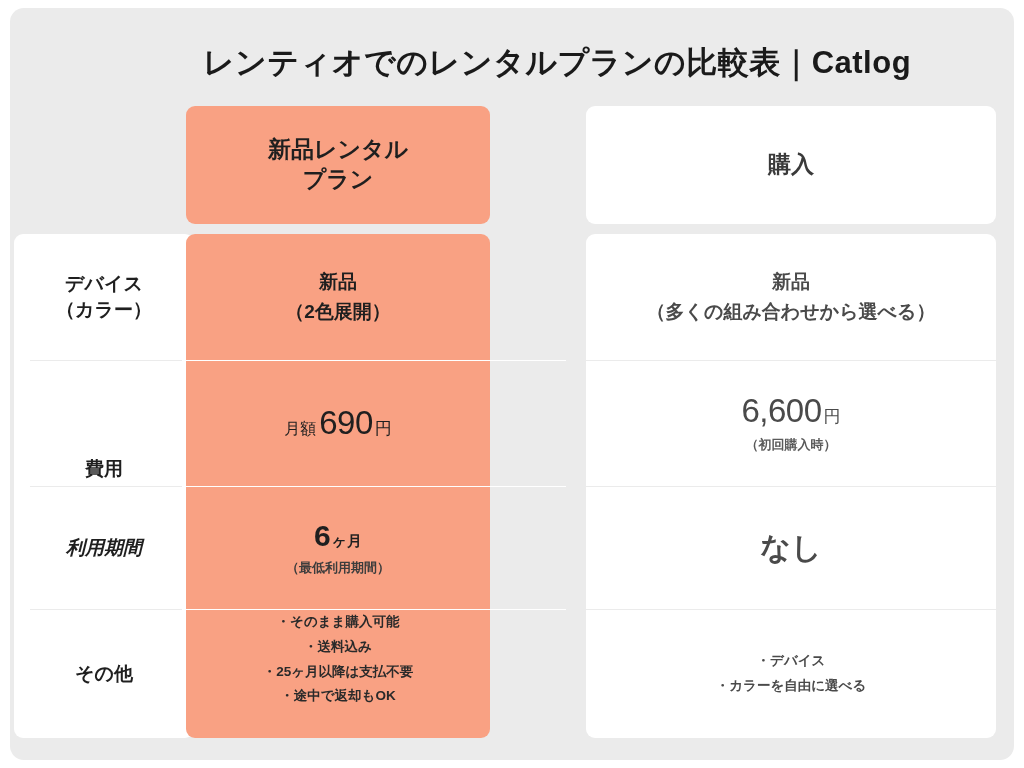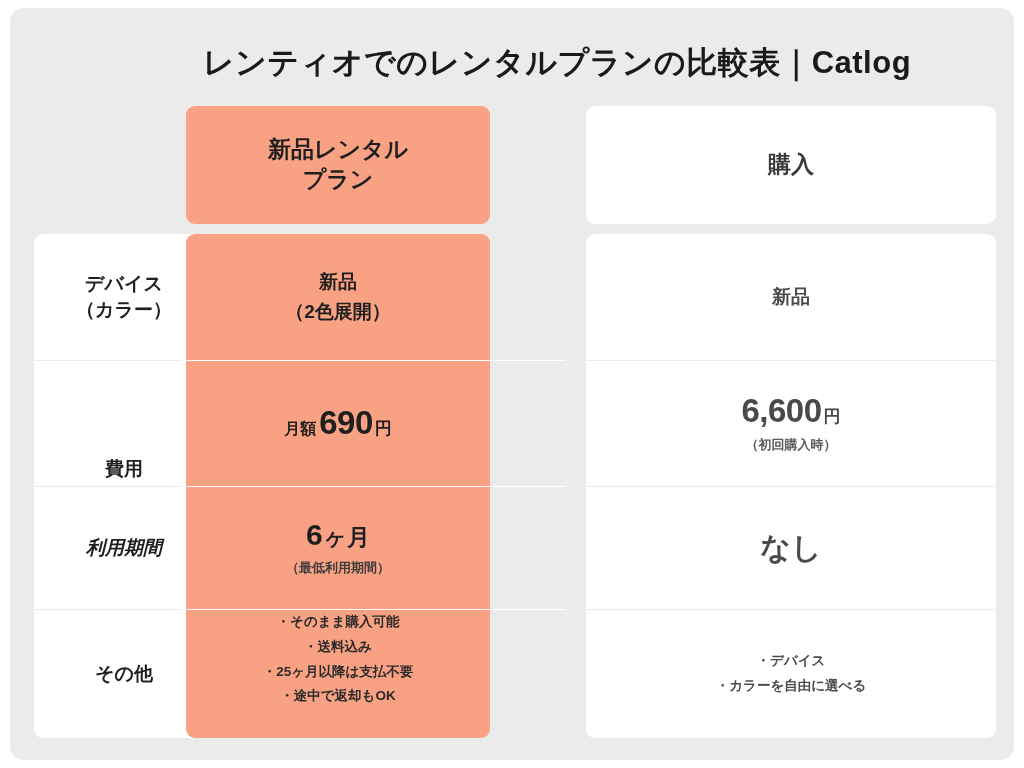--- a/index.html
+++ b/index.html
@@ -40,21 +40,21 @@
   }
   
   .grid {
     position: absolute;
     left: 0;
     top: 0;
     width: 1004px;
     height: 752px;
   }
   
-  .col-label  { left: 24px;  width: 180px; }
+  .col-label  { left: 4px;  width: 180px; }
   .col-rental { left: 176px; width: 304px; }
   .col-buy    { left: 576px; width: 410px; }
 
   .head-cell {
     position: absolute;
     top: 98px;
     height: 118px;
     border-radius: 9px;
     display: flex;
     align-items: center;
@@ -110,21 +110,21 @@
     font-size: 19px;
     font-weight: bold;
     color: #1f1f1f;
     line-height: 1.6;
   }
   .val-strong.grey { color: #4a4a4a; }
   .price-line {
     display: flex;
     align-items: baseline;
     justify-content: center;
-    font-weight: bold;
+    font-weight: normal;
     color: #1f1f1f;
   }
   .price-pre { font-size: 16px; margin-right: 3px; }
   .price-num { font-size: 33px; letter-spacing: -0.5px; }
   .price-suf { font-size: 17px; margin-left: 2px; }
   .price-num.grey, .price-suf.grey { color: #4a4a4a; }
   .sub-note {
     font-size: 13px;
     font-weight: bold;
     color: #3c3c3c;
@@ -132,21 +132,21 @@
   }
   .sub-note.grey { color: #5a5a5a; }
   .period-line {
     display: flex;
     align-items: baseline;
     justify-content: center;
     font-weight: bold;
     color: #1f1f1f;
   }
   .period-num { font-size: 30px; }
-  .period-unit { font-size: 23px; margin-left: 1px; }
+  .period-unit { font-size: 15px; margin-left: 1px; }
   .bullets {
     font-size: 13.5px;
     font-weight: bold;
     color: #2a2a2a;
     line-height: 1.85;
   }
   .bullets.grey { color: #4a4a4a; }
   .bullets div { white-space: nowrap; }
 </style>
 </head>
@@ -188,20 +188,21 @@
       <div class="cell col-label" style="top:226px; height:126px;">
         <div class="label-text">デバイス</div>
         <div class="label-text">（カラー）</div>
       </div>
       <div class="cell col-rental" style="top:226px; height:126px;">
         <div class="val-strong">新品</div>
         <div class="val-strong">（2色展開）</div>
       </div>
       <div class="cell col-buy" style="top:226px; height:126px;">
         <div class="val-strong grey">新品</div>
+        <div class="val-strong grey">（多くの組み合わせから選べる）</div>
       </div>
 
       <div class="cell col-label" style="top:352px; height:126px;justify-content:flex-end;">
         <div class="label-text">費用</div>
       </div>
       <div class="cell col-rental" style="top:352px; height:126px;">
         <div class="price-line">
           <span class="price-pre">月額</span>
           <span class="price-num">690</span>
           <span class="price-suf">円</span>

